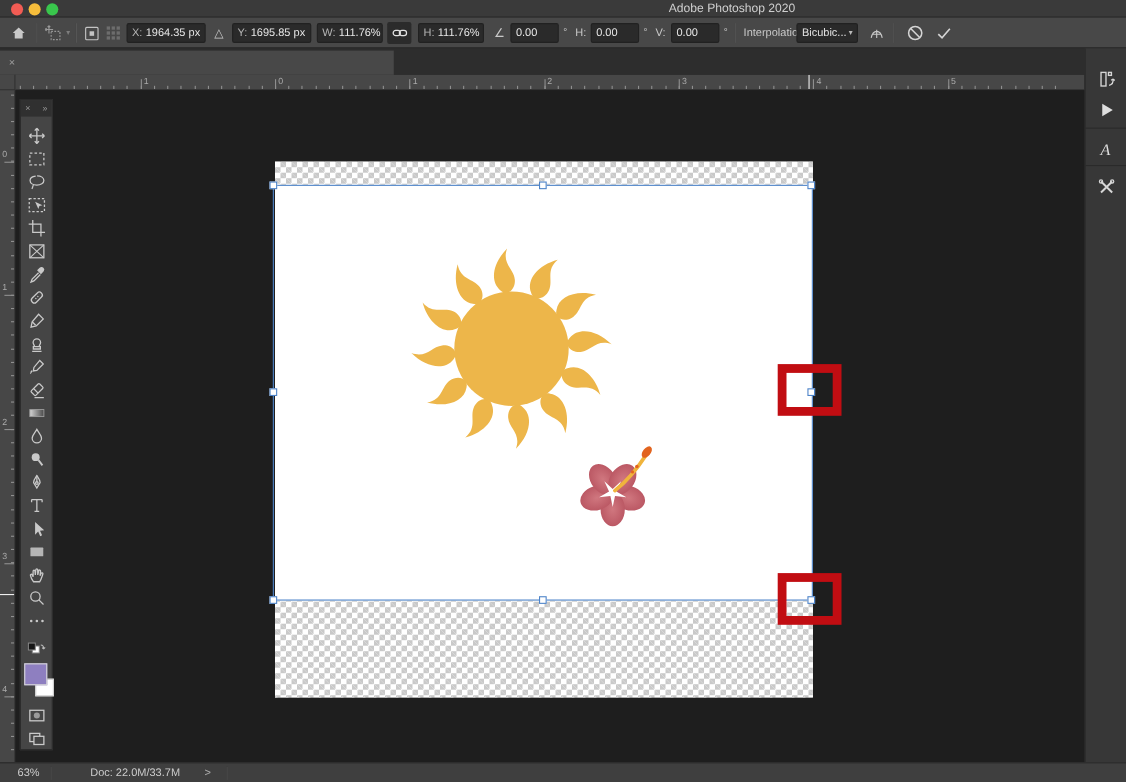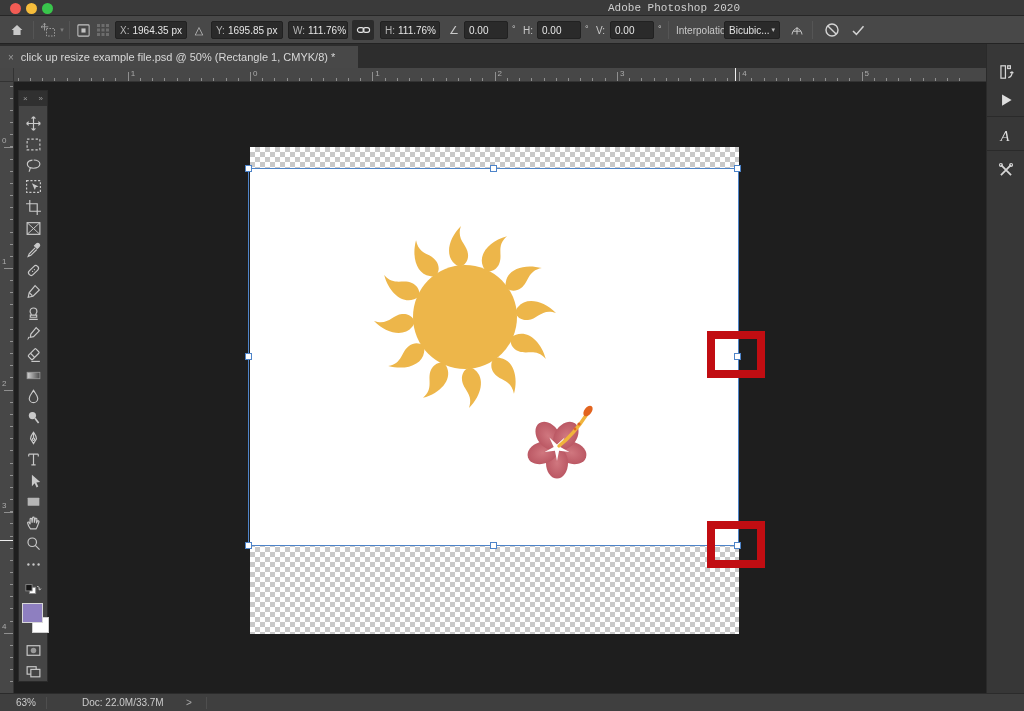--- a/index.html
+++ b/index.html
@@ -85,21 +85,21 @@
 </style>
 </head>
 <body>
 
 <div id="app">
 
   <div class="abs titlebar">
     <div class="abs light" style="left:10px;background:#f25c54;"></div>
     <div class="abs light" style="left:26px;background:#f6bd3b;"></div>
     <div class="abs light" style="left:42px;background:#39c64c;"></div>
-    <div class="abs title-text" style="left:608px;font-family:Liberation Mono, monospace;">Adobe Photoshop 2020</div>
+    <div class="abs title-text" style="left:608px;">Adobe Photoshop 2020</div>
   </div>
 
   <div class="abs optionsbar">
     <div class="abs opt-ic" style="left:8px;width:18px;">
       <svg width="16" height="16" viewBox="0 0 16 16">
           <path d="M8 3 L2.6 8 h1.8 v5 h7.2 V8 h1.8 Z" fill="#c9c9c9"></path>
         </svg>
     </div>
     <div class="abs opt-div" style="left:33px;"></div>
     <div class="abs opt-ic" style="left:39px;width:18px;">
@@ -193,21 +193,20 @@
     <div class="abs opt-ic" style="left:848px;width:20px;">
       <svg width="16" height="16" viewBox="0 0 16 16" stroke="#d4d4d4" fill="none" stroke-width="1.5">
         <path d="M3 9 l3.4 3.4 L13.5 4.2"></path>
       </svg>
     </div>
   </div>
 
   <div class="abs tabbar">
     <div class="abs doctab">
       <span class="x">×</span>
-      <span class="t">click up resize example file.psd @ 50% (Rectangle 1, CMYK/8) *</span>
     </div>
   </div>
 
   <div class="abs ruler-corner"></div>
   <div class="abs ruler-top" id="rulerTop">
       <div class="tickv" style="left: 3.63px; height: 3px;"></div>
       <div class="tickv" style="left: 15.86px; height: 3px;"></div>
       <div class="tickv" style="left: 28.09px; height: 3px;"></div>
       <div class="tickv" style="left: 40.32px; height: 3px;"></div>
       <div class="tickv" style="left: 52.55px; height: 3px;"></div>

